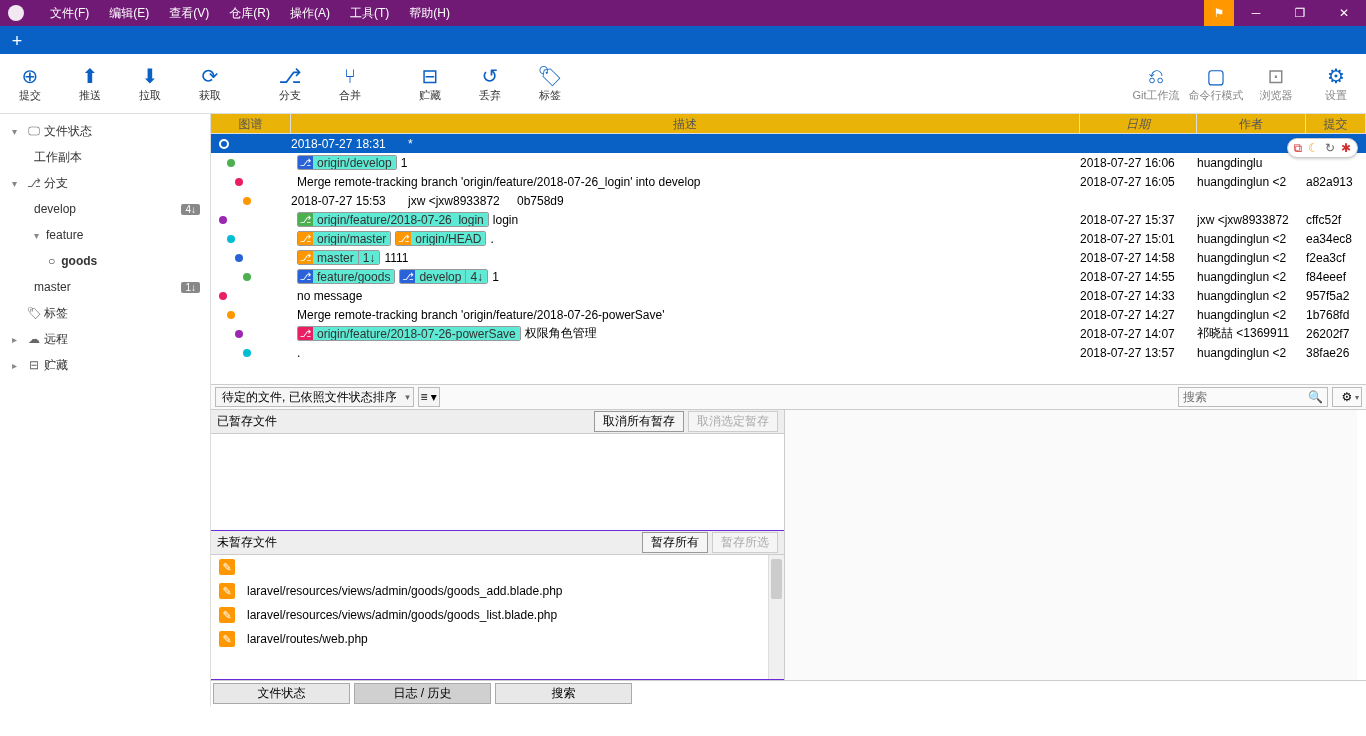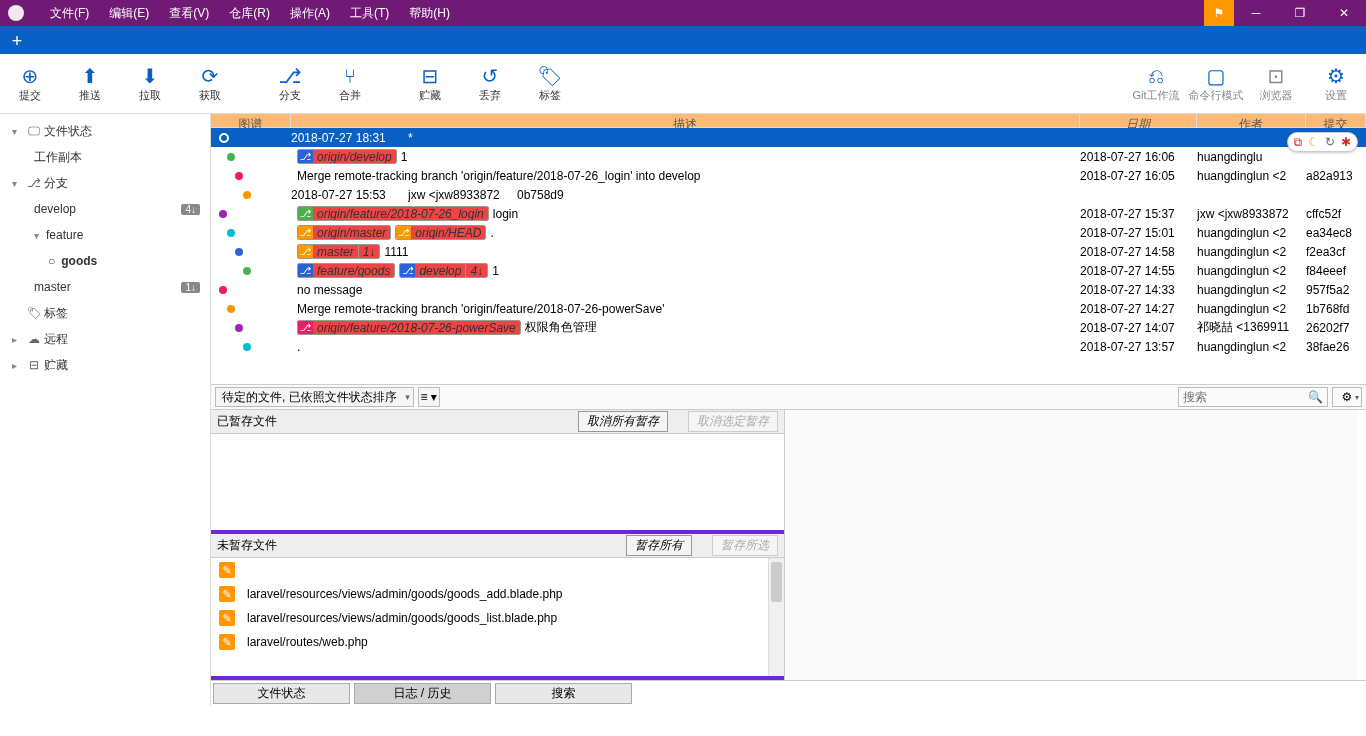--- a/index.html
+++ b/index.html
@@ -29,50 +29,50 @@
 .side-row.sub1 { padding-left: 34px; }
 .side-row.sub2 { padding-left: 48px; }
 .side-row.bold { font-weight: bold; }
 .side-row .badge { margin-left: auto; margin-right: 10px; background: #888; color: #fff; border-radius: 2px; padding: 0 4px; font-size: 10px; }
 .main { flex: 1; display: flex; flex-direction: column; }
 .filterbar { height: 26px; border-bottom: 1px solid #ddd; display: flex; align-items: center; padding: 0 6px; gap: 6px; }
 .dropdown { border: 1px solid #bbb; background: #f5f5f5; height: 20px; padding: 0 18px 0 6px; position: relative; cursor: pointer; display: flex; align-items: center; }
 .dropdown::after { content: "▾"; position: absolute; right: 4px; color: #666; font-size: 9px; }
 .checkbox-label { display: flex; align-items: center; gap: 4px; }
 .jump { margin-left: auto; color: #333; }
-.history-header { height: 14px; background: #fdba74; border-bottom: 1px solid #ddd; display: flex; }
+.history-header { height: 20px; background: #eab308; border-bottom: 1px solid #ddd; display: flex; }
 .history-header > div { border-right: 1px solid #ddd; text-align: center; line-height: 20px; color: #555; }
 .col-graph { width: 80px; }
 .col-desc { flex: 1; }
 .col-date { width: 117px; font-style: italic; }
 .col-author { width: 109px; }
 .col-commit { width: 60px; }
 .history-list { flex: 1; overflow-y: auto; position: relative; }
 .commit-row { height: 19px; display: flex; align-items: center; font-size: 12px; }
 .commit-row.selected { background: #0961c5; color: #fff; }
 .commit-row .graph-cell { width: 80px; height: 19px; position: relative; display: flex; align-items: center; justify-content: flex-start; padding-left: 8px; }
 .commit-row .desc-cell { flex: 1; padding-left: 6px; display: flex; align-items: center; gap: 4px; overflow: hidden; white-space: nowrap; }
 .commit-row .date-cell { width: 117px; overflow: hidden; }
 .commit-row .author-cell { width: 109px; overflow: hidden; white-space: nowrap; }
 .commit-row .commit-cell { width: 60px; overflow: hidden; }
 .branch-tag { display: inline-flex; align-items: center; height: 15px; border: 1px solid #999; border-radius: 2px; overflow: hidden; font-size: 11px; }
 .branch-tag .bt-icon { width: 15px; height: 15px; display: flex; align-items: center; justify-content: center; color: #fff; font-size: 10px; }
-.branch-tag .bt-label { padding: 0 4px; background: #ef4444; color: #333; font-style: italic; }
+.branch-tag .bt-label { padding: 0 4px; background: #5eead4; color: #333; }
 .detail-bar { height: 26px; border-top: 1px solid #ccc; border-bottom: 1px solid #ccc; display: flex; align-items: center; padding: 0 4px; background: #fafafa; }
 .btn-drop { border: 1px solid #bbb; background: #f5f5f5; height: 20px; padding: 0 16px 0 6px; position: relative; display: flex; align-items: center; cursor: pointer; }
 .btn-drop::after { content: "▾"; position: absolute; right: 3px; color: #666; font-size: 9px; }
 .small-btn { border: 1px solid #bbb; background: #f5f5f5; width: 22px; height: 20px; display: flex; align-items: center; justify-content: center; cursor: pointer; margin-left: 4px; }
 .search-box { margin-left: auto; border: 1px solid #bbb; height: 20px; width: 150px; display: flex; align-items: center; padding: 0 4px; }
 .search-box input { border: none; outline: none; width: 100%; background: transparent; }
 .gear { border: 1px solid #bbb; width: 30px; height: 20px; display: flex; align-items: center; justify-content: center; margin-left: 4px; cursor: pointer; position: relative; }
 .gear::after { content: "▾"; position: absolute; right: 2px; font-size: 8px; color: #666; }
-.stage-section { border-bottom: 4px solid #6d28d9; }
+.stage-section { border-bottom: 1px solid #6d28d9; }
 .stage-header { height: 24px; background: #eee; display: flex; align-items: center; padding: 0 6px; border-bottom: 1px solid #ccc; }
 .stage-header .title { font-weight: normal; }
-.stage-header .btns { margin-left: auto; display: flex; gap: 20px; font-style: italic; }
+.stage-header .btns { margin-left: auto; display: flex; gap: 4px; }
 .stage-btn { border: 1px solid #999; background: #f5f5f5; padding: 1px 8px; cursor: pointer; }
 .stage-btn.disabled { color: #aaa; border-color: #ccc; }
 .stage-body { background: #fff; overflow-y: auto; }
 .file-row { height: 24px; display: flex; align-items: center; padding-left: 8px; gap: 12px; }
 .file-icon { width: 16px; height: 16px; background: #ff9800; border-radius: 2px; display: flex; align-items: center; justify-content: center; color: #fff; font-size: 11px; }
 .splitter-right { width: 573px; border-left: 1px solid #ccc; background: #fafafa; }
 .bottom-tabs { height: 26px; display: flex; border-top: 1px solid #ccc; }
 .btab { flex: 1; max-width: 137px; border-right: 1px solid #ccc; background: #e8e8e8; display: flex; align-items: center; justify-content: center; cursor: pointer; border: 1px solid #aaa; margin: 2px; }
 .btab.active { background: #d0d0d0; }
 .detail-split { display: flex; height: 270px; }

